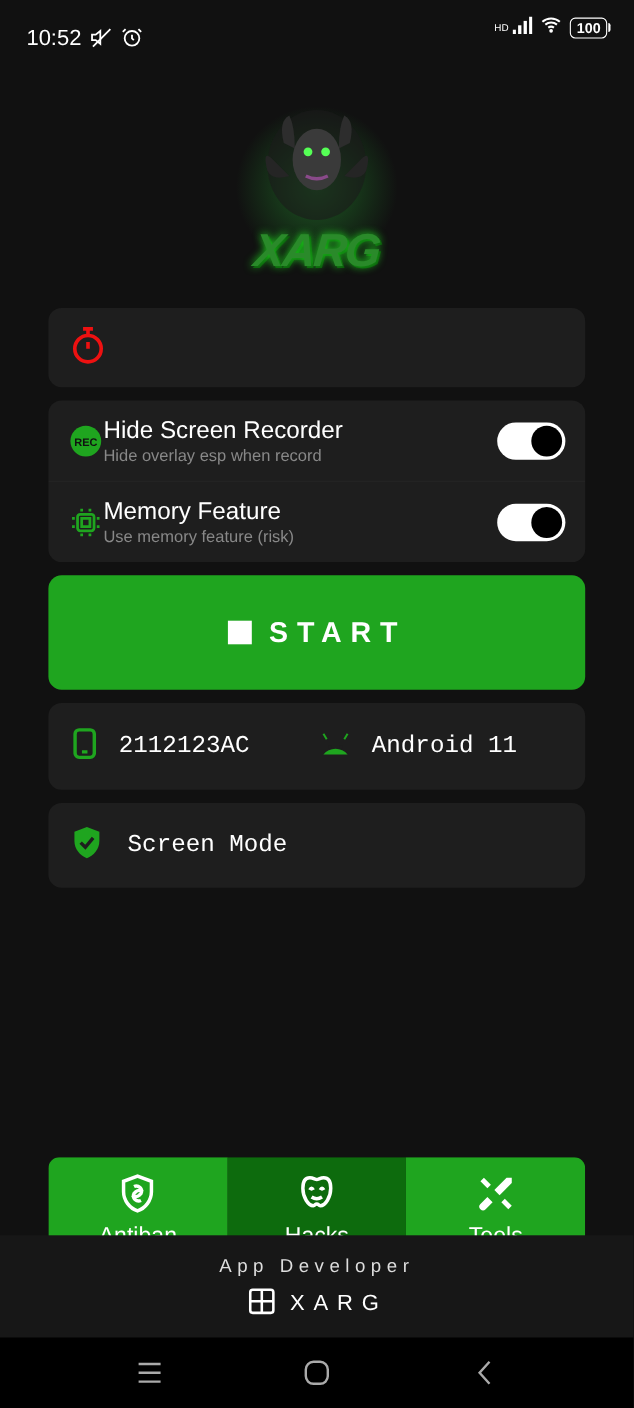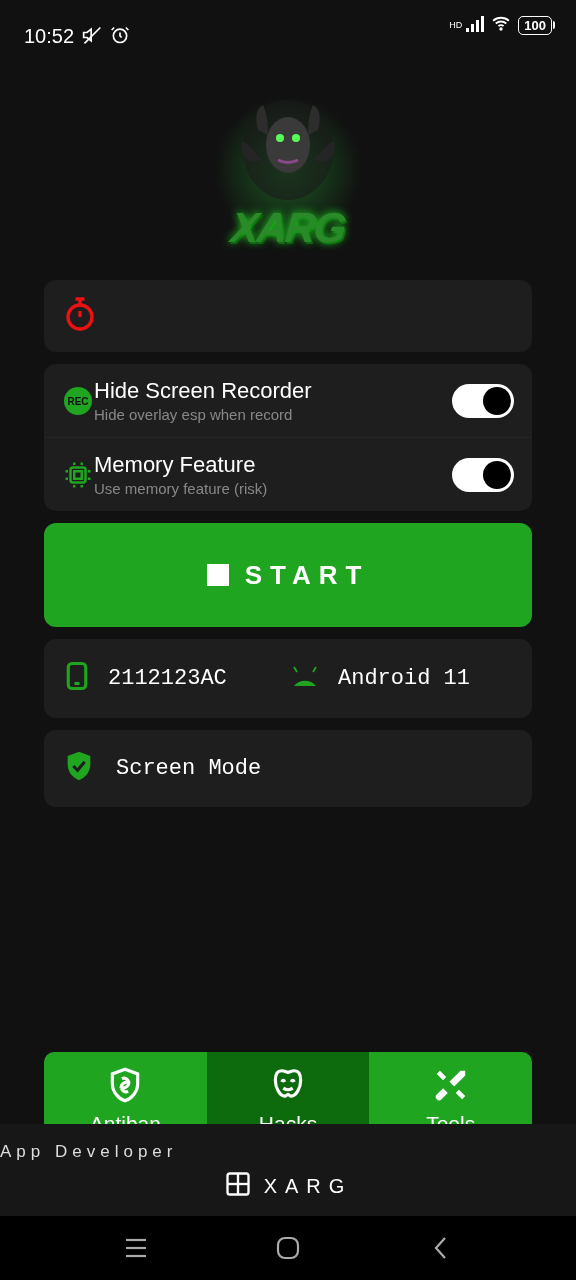--- a/index.html
+++ b/index.html
@@ -186,21 +186,21 @@
 .tab-label { font-size: 21px; font-weight: 400; }
 
 
 .footer {
   position: absolute;
   bottom: 64px;
   left: 0;
   right: 0;
   background: #171717;
   padding: 18px 0 14px;
-  text-align: left;
+  text-align: center;
 }
 .footer-title { font-size: 17px; letter-spacing: 5px; color: #ddd; margin-bottom: 8px; }
 .footer-brand { display: flex; align-items: center; justify-content: center; gap: 12px; }
 .footer-brand-text { font-size: 20px; letter-spacing: 8px; font-weight: 500; }
 
 
 .navbar {
   position: absolute;
   bottom: 0;
   left: 0;

